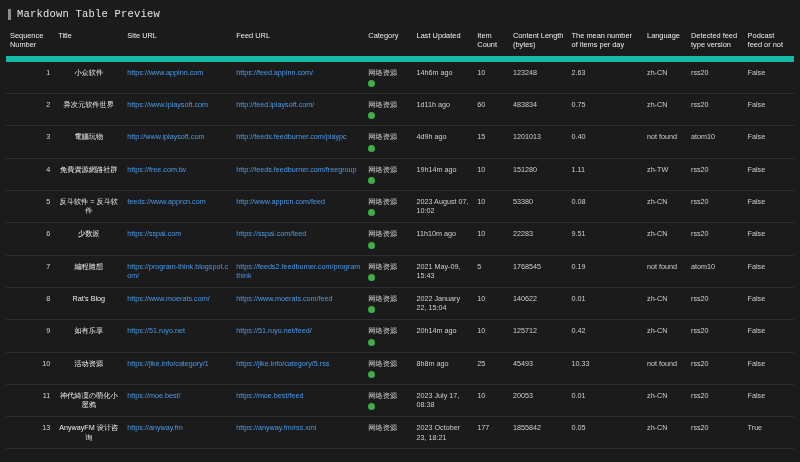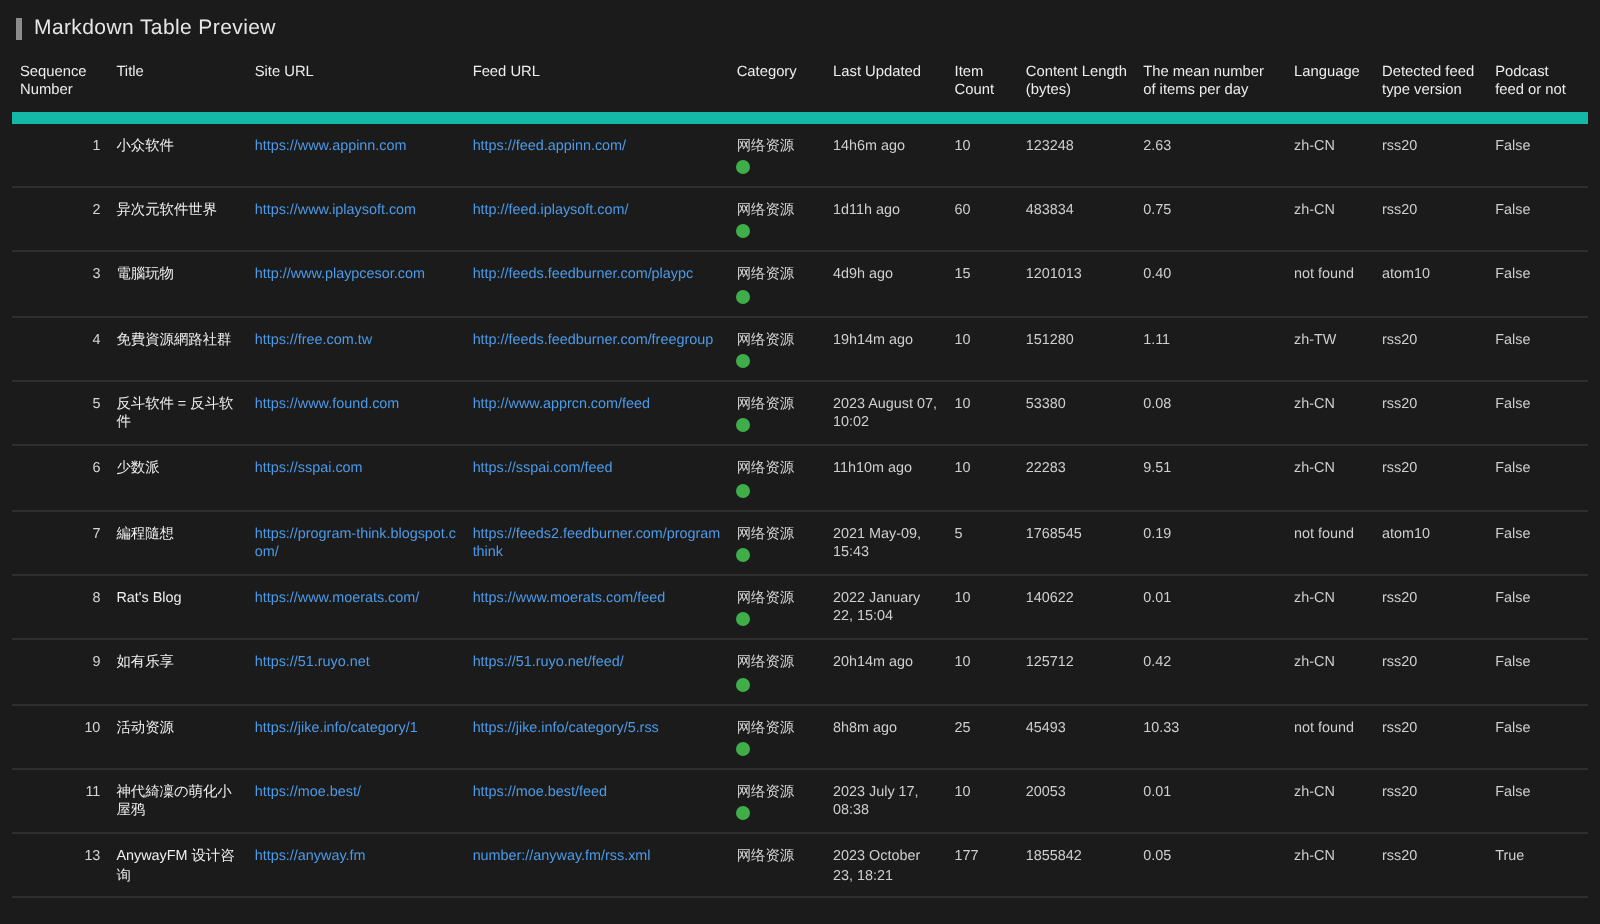--- a/index.html
+++ b/index.html
@@ -26,20 +26,21 @@
   .header-bar {
     width: 3px;
     height: 11px;
     background: #8c8c8c;
     margin-right: 6px;
   }
   .page-title {
     font-size: 10.5px;
     color: #e6e6e6;
     letter-spacing: 0.2px;
+    font-family: Liberation Mono, monospace;
   }
   .table-wrap {
     padding: 0 6px 0 6px;
   }
   table.preview {
     border-collapse: collapse;
     width: 788px;
     table-layout: fixed;
     font-size: 7.2px;
     color: #d6d6d6;
@@ -79,20 +80,21 @@
   .cat-dot {
     display: block;
     width: 7px;
     height: 7px;
     border-radius: 50%;
     background: #3fae49;
     margin-top: 3px;
   }
   .white {
     color: #efefef;
+    text-align: center;
   }
   .dim {
     color: #cfcfcf;
   }
   col.c-seq { width: 46px; }
   col.c-title { width: 66px; }
   col.c-site { width: 104px; }
   col.c-feed { width: 126px; }
   col.c-cat { width: 46px; }
   col.c-upd { width: 58px; }
@@ -170,21 +172,21 @@
             <td class="dim">60</td>
             <td class="dim">483834</td>
             <td class="dim">0.75</td>
             <td class="dim">zh-CN</td>
             <td class="dim">rss20</td>
             <td class="dim">False</td>
           </tr>
           <tr>
             <td class="num white">3</td>
             <td class="white">電腦玩物</td>
-            <td class=""><a class="link">http://www.playpcesor.com</a></td>
+            <td class=""><a class="link">http://www.iplaysoft.com</a></td>
             <td class=""><a class="link">http://feeds.feedburner.com/playpc</a></td>
             <td class="cat-cell"><span>网络资源</span><span class="cat-dot"></span></td>
             <td class="dim">4d9h ago</td>
             <td class="dim">15</td>
             <td class="dim">1201013</td>
             <td class="dim">0.40</td>
             <td class="dim">not found</td>
             <td class="dim">atom10</td>
             <td class="dim">False</td>
           </tr>
@@ -198,21 +200,21 @@
             <td class="dim">10</td>
             <td class="dim">151280</td>
             <td class="dim">1.11</td>
             <td class="dim">zh-TW</td>
             <td class="dim">rss20</td>
             <td class="dim">False</td>
           </tr>
           <tr>
             <td class="num white">5</td>
             <td class="white">反斗软件 = 反斗软件</td>
-            <td class=""><a class="link">https://www.found.com</a></td>
+            <td class=""><a class="link">feeds://www.apprcn.com</a></td>
             <td class=""><a class="link">http://www.apprcn.com/feed</a></td>
             <td class="cat-cell"><span>网络资源</span><span class="cat-dot"></span></td>
             <td class="dim">2023 August 07, 10:02</td>
             <td class="dim">10</td>
             <td class="dim">53380</td>
             <td class="dim">0.08</td>
             <td class="dim">zh-CN</td>
             <td class="dim">rss20</td>
             <td class="dim">False</td>
           </tr>
@@ -297,21 +299,21 @@
             <td class="dim">20053</td>
             <td class="dim">0.01</td>
             <td class="dim">zh-CN</td>
             <td class="dim">rss20</td>
             <td class="dim">False</td>
           </tr>
           <tr>
             <td class="num white">13</td>
             <td class="white">AnywayFM 设计咨询</td>
             <td class=""><a class="link">https://anyway.fm</a></td>
-            <td class=""><a class="link">number://anyway.fm/rss.xml</a></td>
+            <td class=""><a class="link">https://anyway.fm/rss.xml</a></td>
             <td class="cat-cell"><span>网络资源</span></td>
             <td class="dim">2023 October 23, 18:21</td>
             <td class="dim">177</td>
             <td class="dim">1855842</td>
             <td class="dim">0.05</td>
             <td class="dim">zh-CN</td>
             <td class="dim">rss20</td>
             <td class="dim">True</td>
           </tr>
         </tbody>

